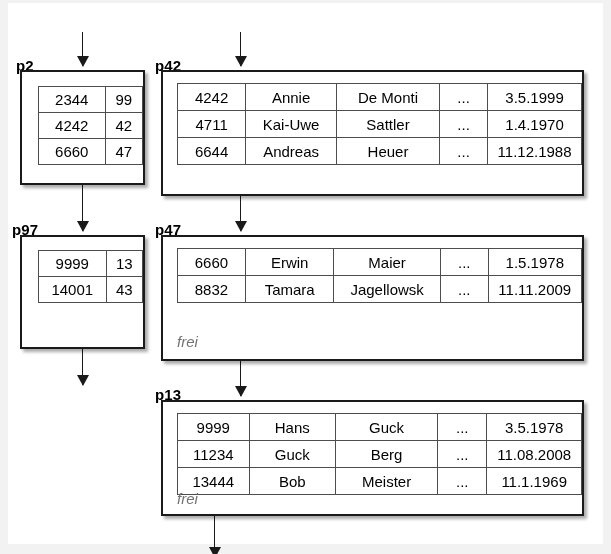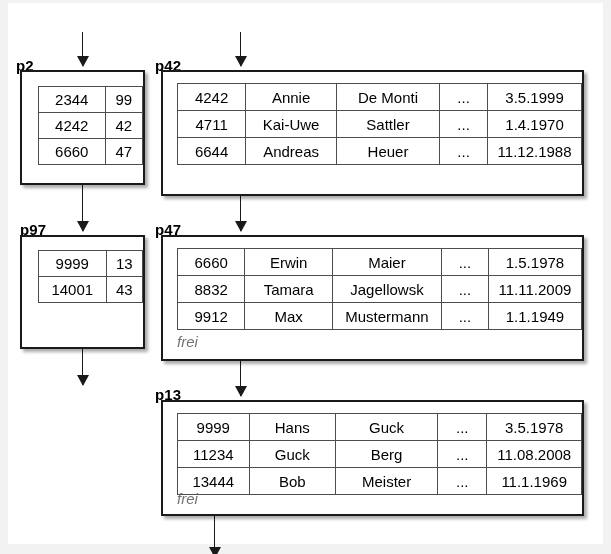--- a/index.html
+++ b/index.html
@@ -135,21 +135,21 @@
           <td class="v">42</td>
         </tr>
         <tr>
           <td class="k">6660</td>
           <td class="v">47</td>
         </tr>
       </tbody>
     </table>
   </div>
 
-  <div class="block-label" style="left:20px; top:193px;">p97</div>
+  <div class="block-label" style="left:12px; top:193px;">p97</div>
   <div class="block" style="left:20px; top:207px; width:125px; height:114px;">
     <table class="grid idx-table" style="left:16px; top:13px;">
       <tbody>
         <tr>
           <td class="k">9999</td>
           <td class="v">13</td>
         </tr>
         <tr>
           <td class="k">14001</td>
           <td class="v">43</td>
@@ -198,27 +198,20 @@
           <td class="c3">...</td>
           <td class="c4">1.5.1978</td>
         </tr>
         <tr>
           <td class="c0">8832</td>
           <td class="c1">Tamara</td>
           <td class="c2">Jagellowsk</td>
           <td class="c3">...</td>
           <td class="c4">11.11.2009</td>
         </tr>
-        <tr>
-          <td class="c0">9912</td>
-          <td class="c1">Max</td>
-          <td class="c2">Mustermann</td>
-          <td class="c3">...</td>
-          <td class="c4">1.1.1949</td>
-        </tr>
       </tbody>
     </table>
     <div class="frei" style="left:14px; top:96px;">frei</div>
   </div>
 
   <div class="block-label" style="left:155px; top:358px;">p13</div>
   <div class="block" style="left:161px; top:372px; width:423px; height:116px;">
     <table class="grid data-table" style="left:14px; top:11px;">
       <tbody>
         <tr>

